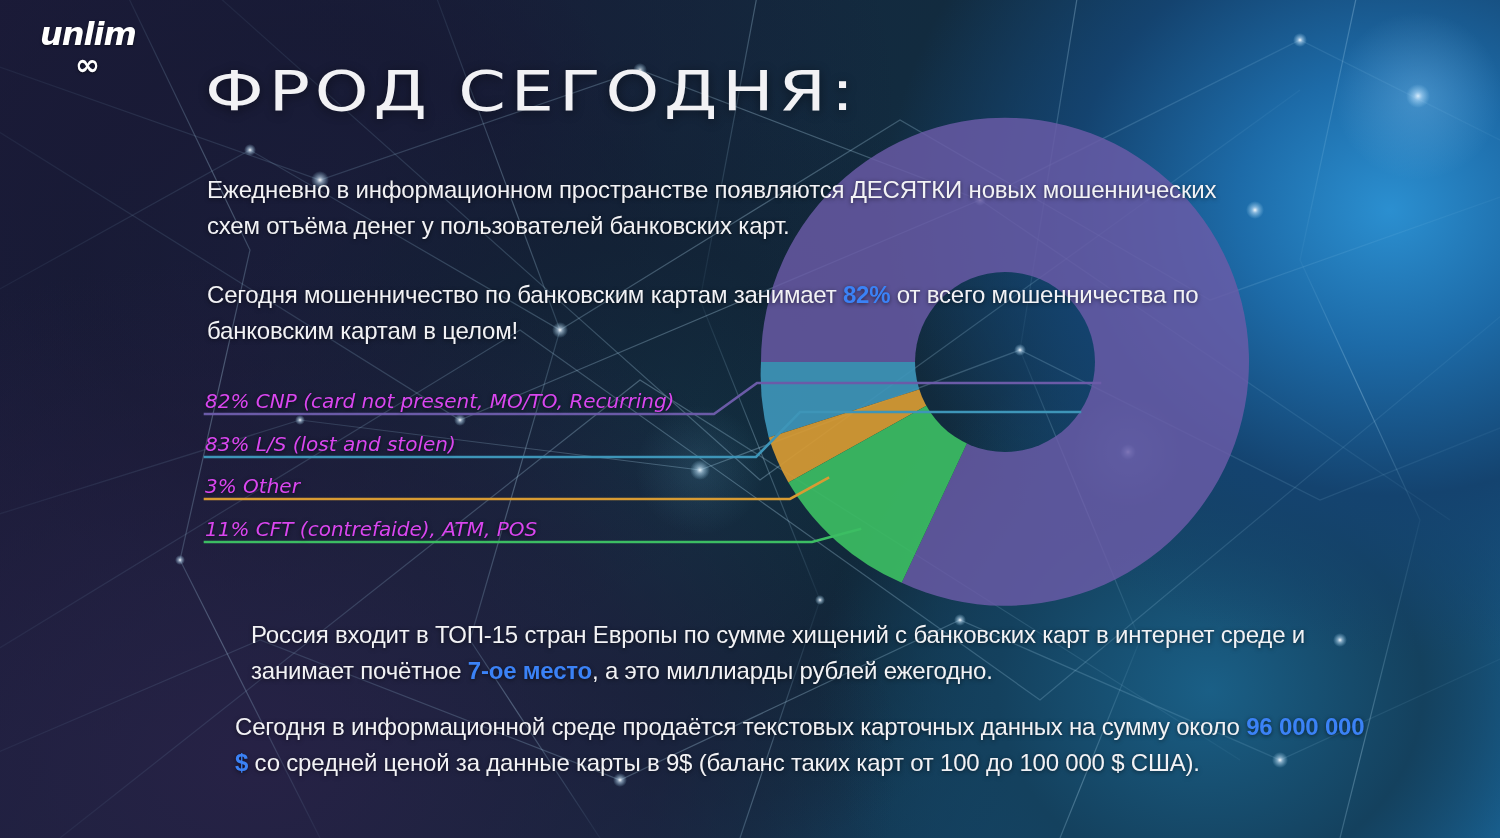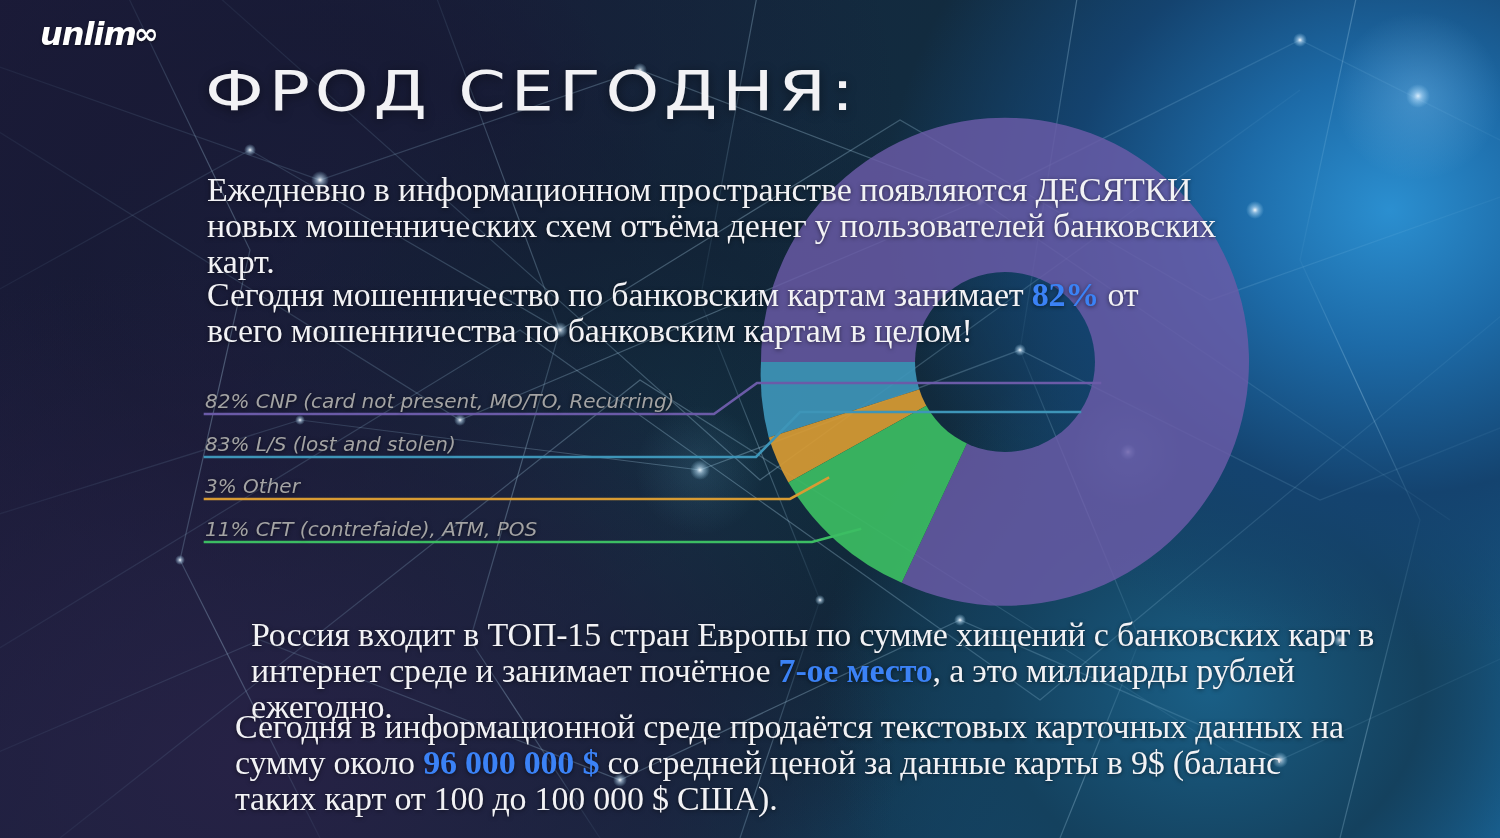--- a/index.html
+++ b/index.html
@@ -39,20 +39,21 @@
   .bg-net{position:absolute;inset:0;}
 
   
   .logo{
     position:absolute;left:40px;top:18px;
     color:#fff;font-size:32px;font-weight:bold;font-style:italic;
     letter-spacing:-1px;line-height:1;
     font-family:"DejaVu Sans", sans-serif;
     display:flex;align-items:center;
     text-shadow:0 1px 3px rgba(0,0,0,.5);
+    flex-direction:column;
   }
   .logo .inf{font-size:30px;margin-left:-2px;}
 
   
   .title{
     position:absolute;left:205px;top:58px;
     color:#f2f2f5;
     font-size:56px;font-weight:500;
     letter-spacing:4px;
     font-family:"DejaVu Sans", sans-serif;
@@ -65,39 +66,39 @@
   .chart-wrap{
     position:absolute;left:759px;top:116px;
     width:492px;height:492px;
   }
   .chart-wrap svg{display:block;width:492px;height:492px;}
 
   
   .para{
     position:absolute;
     color:#f2f2f5;
-    font-size:34px;
+    font-size:24px;
     line-height:36px;
-    font-family:Liberation Serif, serif;
+    font-family:Liberation Sans, sans-serif;
     letter-spacing:-.2px;
     text-shadow:0 1px 4px rgba(0,0,0,.55);
     z-index:6;
   }
   .para .hl{color:#3b82f6;font-weight:bold;}
   .p1{left:207px;top:172px;width:1010px;}
   .p2{left:207px;top:277px;width:1010px;}
   .p3{left:207px;top:617px;width:1130px;margin-left:44px;}
   .p4{left:207px;top:709px;width:1130px;margin-left:28px;}
 
   
   .legend{position:absolute;left:0;top:0;width:1500px;height:838px;z-index:5;}
   .legend-item{position:absolute;}
   .legend-label{
     position:absolute;
-    color:#a3a3a3;
+    color:#d946ef;
     font-style:italic;
     font-size:20px;
     white-space:nowrap;
     font-family:"DejaVu Sans", sans-serif;
     text-shadow:0 1px 4px rgba(0,0,0,.6);
   }
 </style>
 </head>
 <body>
 

